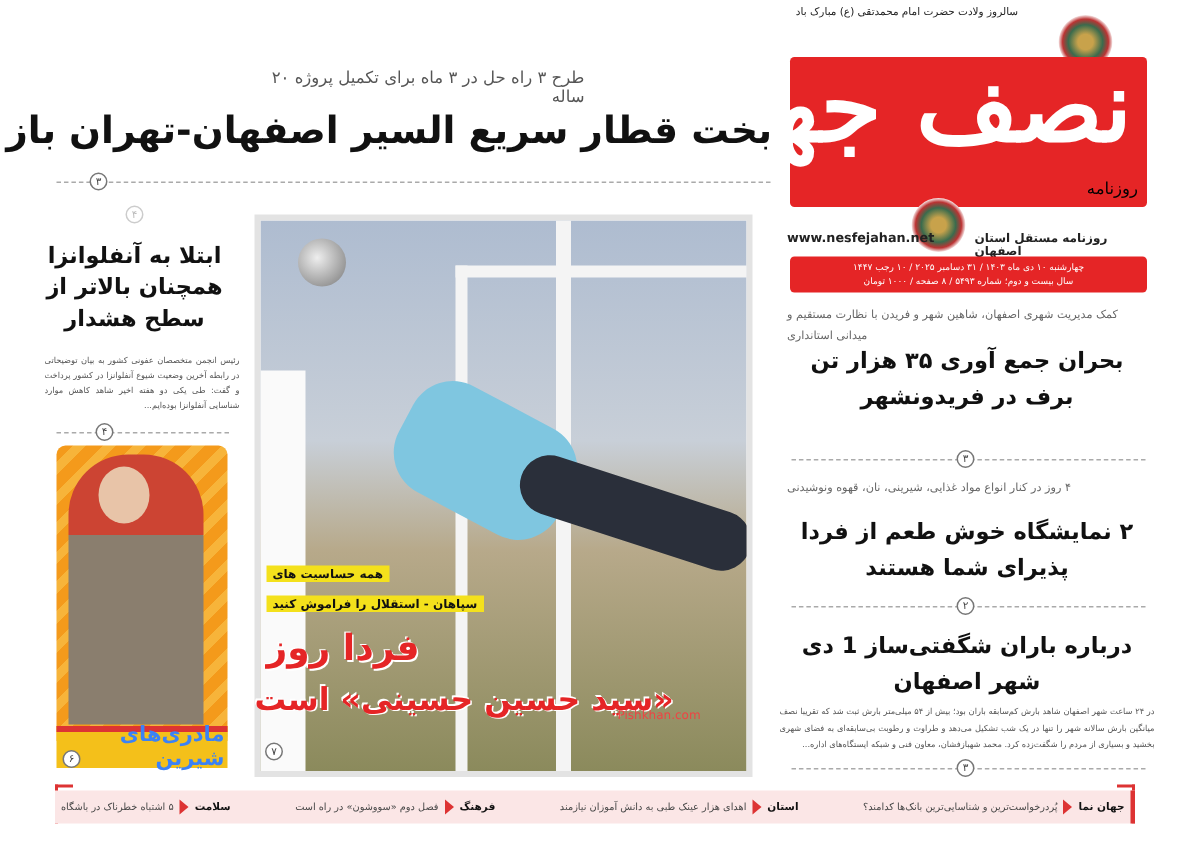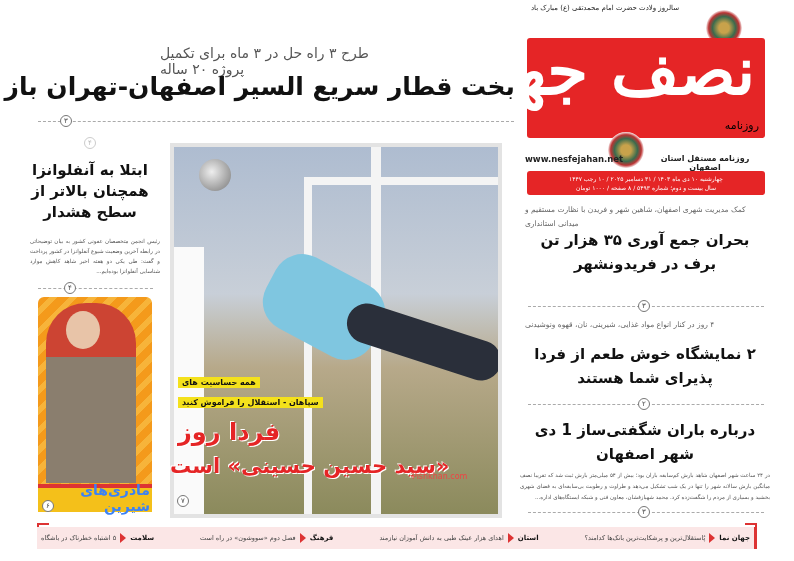--- a/index.html
+++ b/index.html
@@ -6,23 +6,23 @@
 body{width:794px;height:561px;background:#fff;font-family:"DejaVu Sans",sans-serif;position:relative;overflow:hidden;direction:rtl}
 .abs{position:absolute}
 .masthead-caption{top:4px;left:530px;width:150px;font-size:7px;color:#222;text-align:center;font-weight:normal}
 .logo-box{top:38px;left:527px;width:238px;height:100px;background:#e52526;border-radius:3px;overflow:hidden}
 .logo-title{position:absolute;right:10px;top:-6px;font-size:66px;font-weight:bold;color:#fff;font-family:"DejaVu Serif",serif;letter-spacing:-3px;white-space:nowrap}
 .logo-sub{position:absolute;right:6px;bottom:6px;font-size:11px;font-weight:normal;color:#000000}
 .ornament{width:36px;height:36px;border-radius:50%;background:radial-gradient(circle,#c8a24b 20%,#3a6b4d 45%,#b33 60%,#fff 72%)}
 .orn-top{top:10px;left:706px}
 .orn-mid{top:132px;left:608px}
 .site-url{top:154px;left:525px;font-size:8.5px;font-weight:bold;color:#222;direction:ltr}
-.tagline{top:154px;left:650px;width:110px;font-size:8px;color:#222;text-align:center;font-weight:bold}
+.tagline{top:154px;left:650px;width:110px;font-size:8px;color:#222;text-align:left;font-weight:bold}
 .date-bar{top:171px;left:527px;width:238px;height:24px;background:#e52526;border-radius:3px;color:#fff;font-size:6px;text-align:center;padding-top:3px;line-height:9px}
-.kicker-main{top:45px;left:160px;width:230px;font-size:14px;color:#555;text-align:left}
+.kicker-main{top:45px;left:160px;width:230px;font-size:11px;color:#555;text-align:right}
 .headline-main{top:72px;left:30px;width:485px;font-size:25px;font-weight:bold;color:#111;text-align:right;letter-spacing:-1px;white-space:nowrap}
 .divider{height:1px;border-top:1px dashed #aaa}
 .pageno{width:12px;height:12px;border:1px solid #777;border-radius:50%;font-size:7px;text-align:center;line-height:10px;color:#444;background:#fff}
 .left-head{top:160px;left:20px;width:140px;font-size:15px;font-weight:bold;color:#111;text-align:center;line-height:21px}
 .left-body{top:236px;left:30px;width:130px;font-size:5.5px;color:#555;text-align:justify;line-height:10px}
 .mothers-box{top:297px;left:38px;width:114px;height:197px;background:repeating-linear-gradient(135deg,#f49a1b 0 8px,#f7b43a 8px 14px);border-radius:6px 6px 0 0;overflow:hidden}
 .mother-figure{position:absolute;left:8px;top:6px;width:90px;height:180px;background:linear-gradient(#c43 0 30%,#8a7e6e 30% 100%);border-radius:40px 40px 0 0}
 .mother-face{position:absolute;left:28px;top:14px;width:34px;height:38px;border-radius:50%;background:#e8c4a8}
 .mothers-bar{top:484px;left:38px;width:114px;height:28px;background:#f4c01a;border-top:4px solid #d33}
 .mothers-title{top:482px;left:38px;width:112px;font-size:14px;font-weight:bold;color:#3b82f6;text-align:right}
@@ -109,21 +109,21 @@
 <div class="abs right-body">در ۲۴ ساعت شهر اصفهان شاهد بارش کم‌سابقه باران بود؛ بیش از ۵۴ میلی‌متر بارش ثبت شد که تقریبا نصف میانگین بارش سالانه شهر را تنها در یک شب تشکیل می‌دهد و طراوت و رطوبت بی‌سابقه‌ای به فضای شهری بخشید و بسیاری از مردم را شگفت‌زده کرد. محمد شهبازفشان، معاون فنی و شبکه ایستگاه‌های اداره...</div>
 <div class="abs divider" style="top:512px;left:528px;width:236px"></div>
 <div class="abs pageno" style="top:506px;left:638px">۳</div>
 
 <div class="abs bracket" style="left:745px;border-right:2px solid #d33"></div>
 <div class="abs bracket" style="left:37px;border-left:2px solid #d33"></div>
 <div class="abs ticker">
   <div class="tick-item">
     <span class="tick-label">جهان نما</span>
     <span class="tick-arrow"></span>
-    <span>پُاستقلال‌ترین و پرشکایت‌ترین بانک‌ها کدامند؟</span>
+    <span>پُردرخواست‌ترین و شناسایی‌ترین بانک‌ها کدامند؟</span>
   </div>
   <div class="tick-item">
     <span class="tick-label">استان</span>
     <span class="tick-arrow"></span>
     <span>اهدای هزار عینک طبی به دانش آموزان نیازمند</span>
   </div>
   <div class="tick-item">
     <span class="tick-label">فرهنگ</span>
     <span class="tick-arrow"></span>
     <span>فصل دوم «سووشون» در راه است</span>

